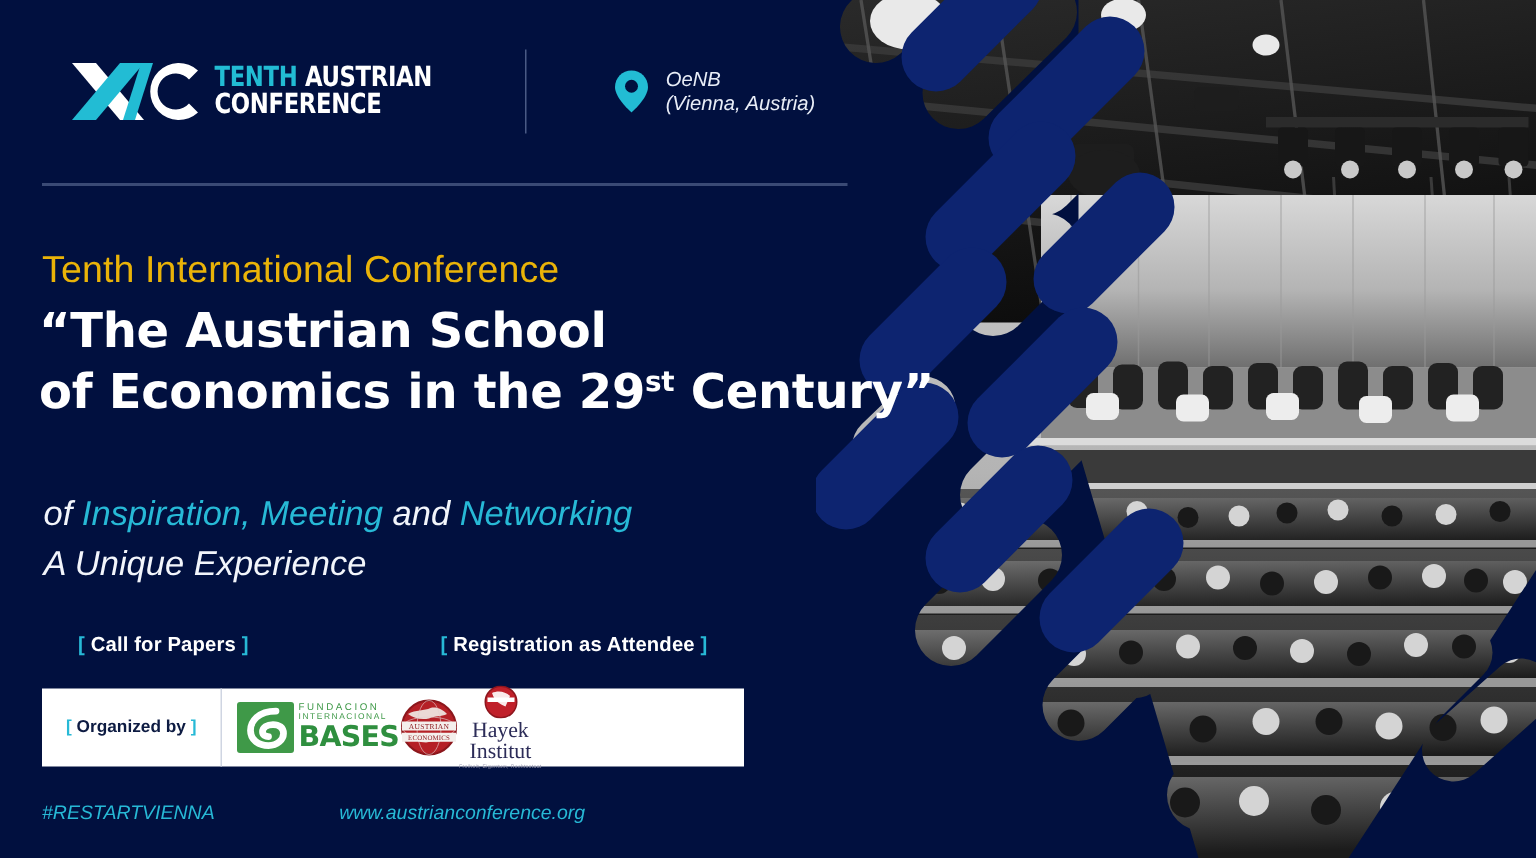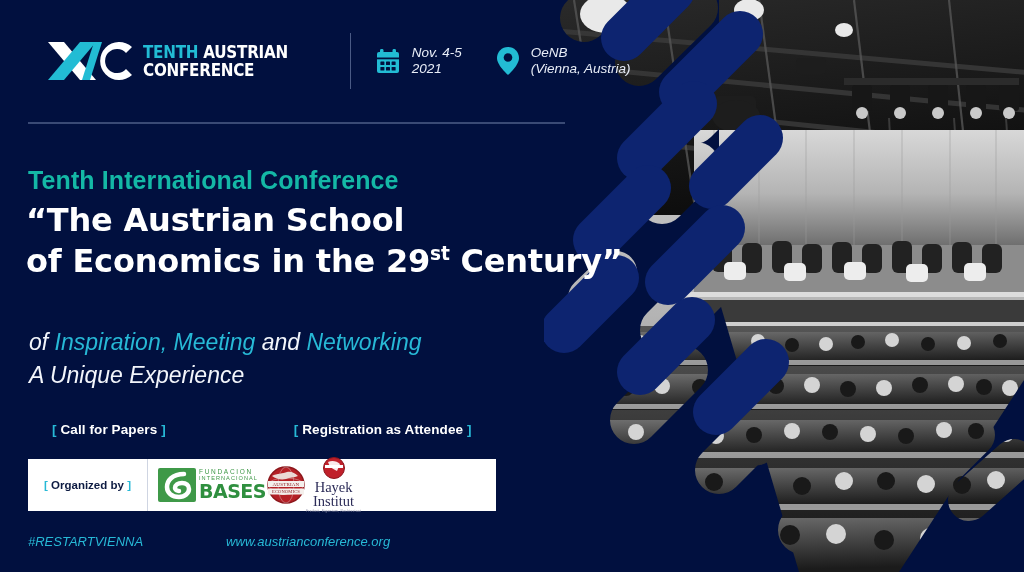--- a/index.html
+++ b/index.html
@@ -71,23 +71,23 @@
 
   #rule{
     position:absolute; left:28px; top:122px;
     width:537px; height:2px;
     background:#3a4a75;
   }
 
   
   #kicker{
     position:absolute; left:28px; top:166px;
-    color:#14b8a6;
+    color:#eab308;
     font-size:25px;
-    font-weight:bold;
+    font-weight:normal;
     letter-spacing:0.1px;
     white-space:nowrap;
   }
   #main-title{
     position:absolute; left:26px; top:200px;
     color:#ffffff;
     font-family:"DejaVu Sans", sans-serif;
     font-weight:bold;
     font-size:32px;
     line-height:1.28;
@@ -473,40 +473,20 @@
         <div class="wm-line">
           <span class="wm-cyan">TENTH</span>
           <span class="wm-white">AUSTRIAN</span>
         </div>
         <div class="wm-line wm-white">CONFERENCE</div>
       </div>
     </div>
 
     <div id="header-divider"></div>
 
-    <div class="info-block" id="date-block">
-      <svg class="info-icon" width="26" height="27" viewBox="0 0 26 27">
-        <rect x="2" y="4" width="22" height="21" rx="2" fill="#22bcd4"></rect>
-        <rect x="5" y="1" width="3.5" height="6" rx="1.4" fill="#22bcd4"></rect>
-        <rect x="17.5" y="1" width="3.5" height="6" rx="1.4" fill="#22bcd4"></rect>
-        <rect x="2" y="9.5" width="22" height="1.8" fill="#01103f"></rect>
-        <g fill="#01103f">
-          <rect x="5.4" y="13.5" width="4" height="3.6" rx="0.6"></rect>
-          <rect x="11" y="13.5" width="4" height="3.6" rx="0.6"></rect>
-          <rect x="16.6" y="13.5" width="4" height="3.6" rx="0.6"></rect>
-          <rect x="5.4" y="19" width="4" height="3.6" rx="0.6"></rect>
-          <rect x="11" y="19" width="4" height="3.6" rx="0.6"></rect>
-          <rect x="16.6" y="19" width="4" height="3.6" rx="0.6"></rect>
-        </g>
-      </svg>
-      <div class="info-text">
-        <div>Nov. 4-5</div>
-        <div>2021</div>
-      </div>
-    </div>
 
     <div class="info-block" id="venue-block">
       <svg class="info-icon" width="24" height="30" viewBox="0 0 24 30">
         <path d="M12 1 C5.9 1 1 5.9 1 12 C1 19.5 12 29 12 29 C12 29 23 19.5 23 12 C23 5.9 18.1 1 12 1 Z" fill="#22bcd4"></path>
         <circle cx="12" cy="11.5" r="4.3" fill="#01103f"></circle>
       </svg>
       <div class="info-text">
         <div>OeNB</div>
         <div>(Vienna, Austria)</div>
       </div>

